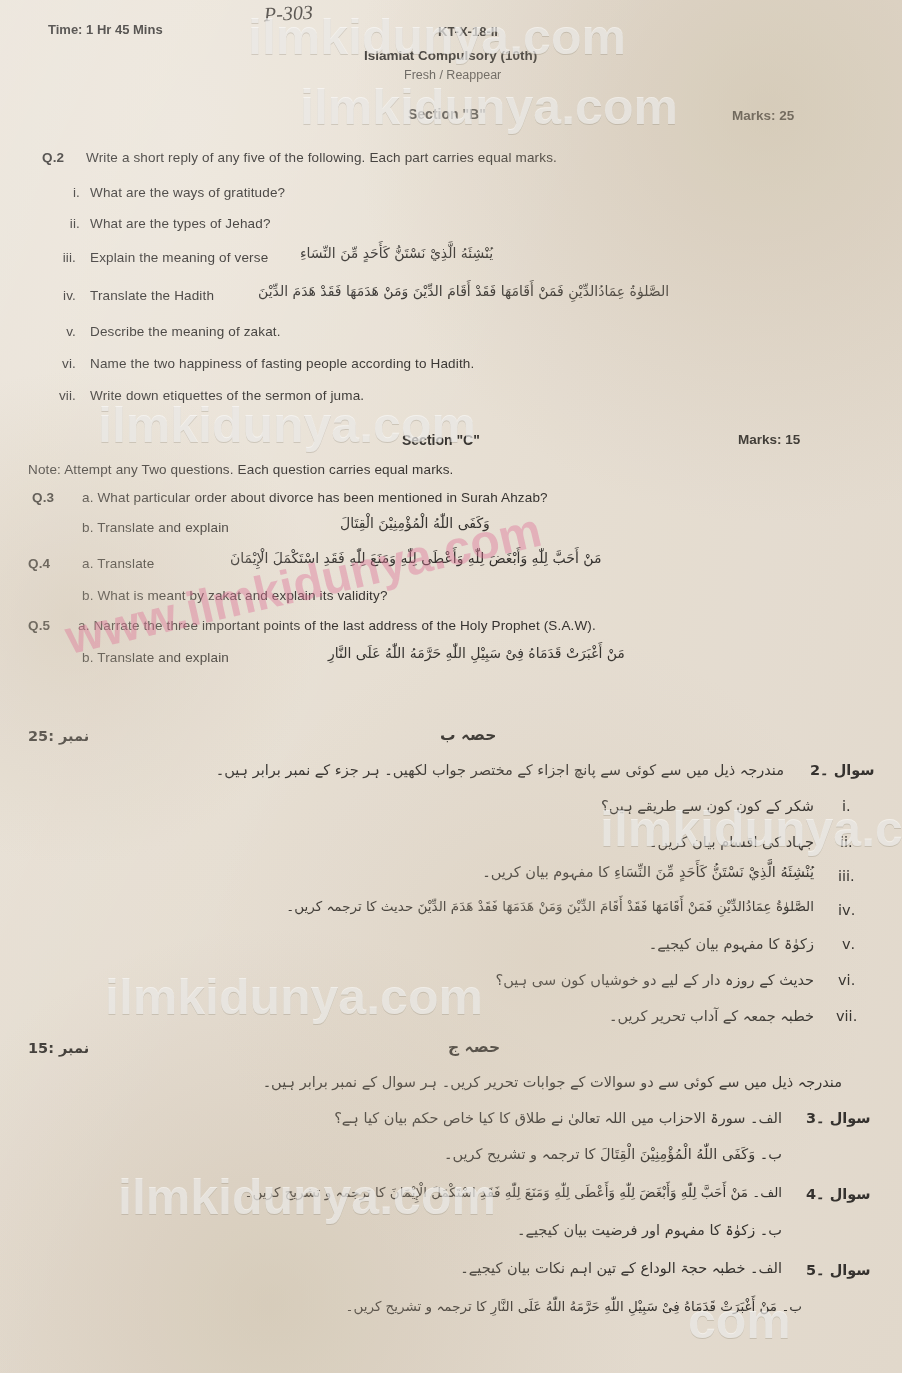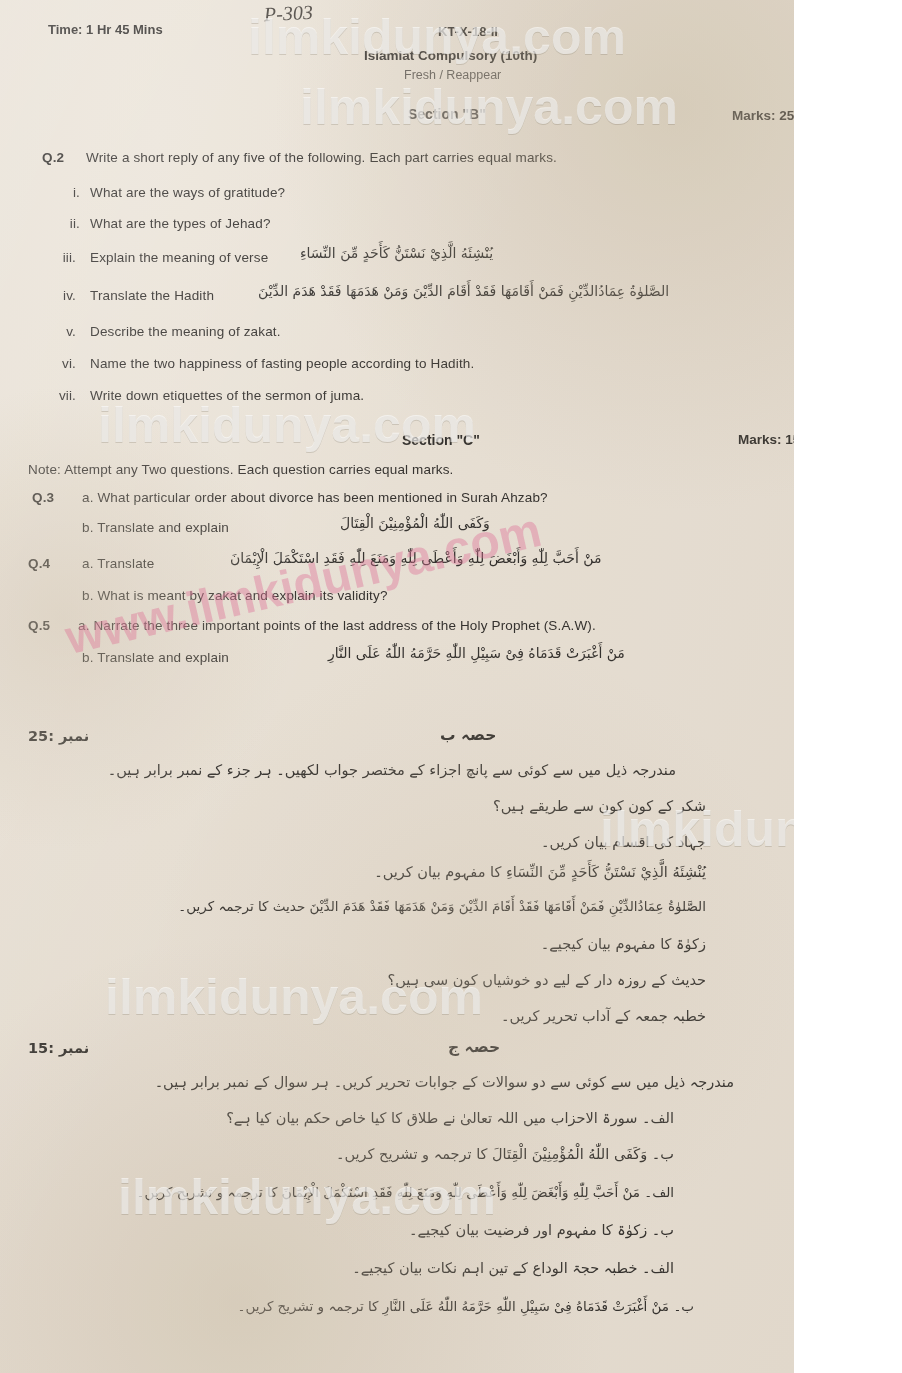--- a/index.html
+++ b/index.html
@@ -2,21 +2,21 @@
 <html><head>
 <meta charset="utf-8">
 <style>
   html, body {
     margin: 0;
     padding: 0;
     background: #ffffff;
   }
   .page {
     position: relative;
-    width: 794px;
+    width: 902px;
     height: 1373px;
     overflow: hidden;
     background:
       radial-gradient(ellipse at 20% 10%, #efe8dd 0%, #e9e1d5 40%, #e4dbcd 100%);
     font-family: "Liberation Sans", sans-serif;
     color: #2a2622;
     filter: contrast(0.97);
   }
   
   .page:before {
@@ -86,20 +86,21 @@
 <body>
 
 <div class="page">
 
   <div class="wm" style="left:248px; top:8px; font-size:50px;">ilmkidunya.com</div>
   <div class="wm" style="left:98px; top:396px; font-size:50px;">ilmkidunya.com</div>
   <div class="wm wm-pink" style="left:60px; top:556px; font-size:48px; transform:rotate(-13deg);">www.ilmkidunya.com</div>
   <div class="wm" style="left:600px; top:800px; font-size:50px;">ilmkidunya.com</div>
   <div class="wm" style="left:105px; top:968px; font-size:50px;">ilmkidunya.com</div>
   <div class="wm" style="left:118px; top:1168px; font-size:50px;">ilmkidunya.com</div>
+  <div class="wm" style="left:688px; top:1292px; font-size:50px;">com</div>
   <div class="wm" style="left:300px; top:78px; font-size:50px;">ilmkidunya.com</div>
 
   <div class="ink hdr blur1" style="left:48px; top:22px;">Time: 1 Hr 45 Mins</div>
   <div class="ink handwrite" style="left:264px; top:2px;">P-303</div>
   <div class="ink hdr blur1" style="left:438px; top:24px;">KT-X-18-II</div>
   <div class="ink hdr blur1" style="left:364px; top:48px; font-size:13.5px;">Islamiat Compulsory (10th)</div>
   <div class="ink small blur2" style="left:404px; top:68px;">Fresh / Reappear</div>
 
   <div class="ink sec-title blur2" style="left:408px; top:106px;">Section "B"</div>
   <div class="ink marks blur1" style="left:732px; top:108px;">Marks: 25</div>

